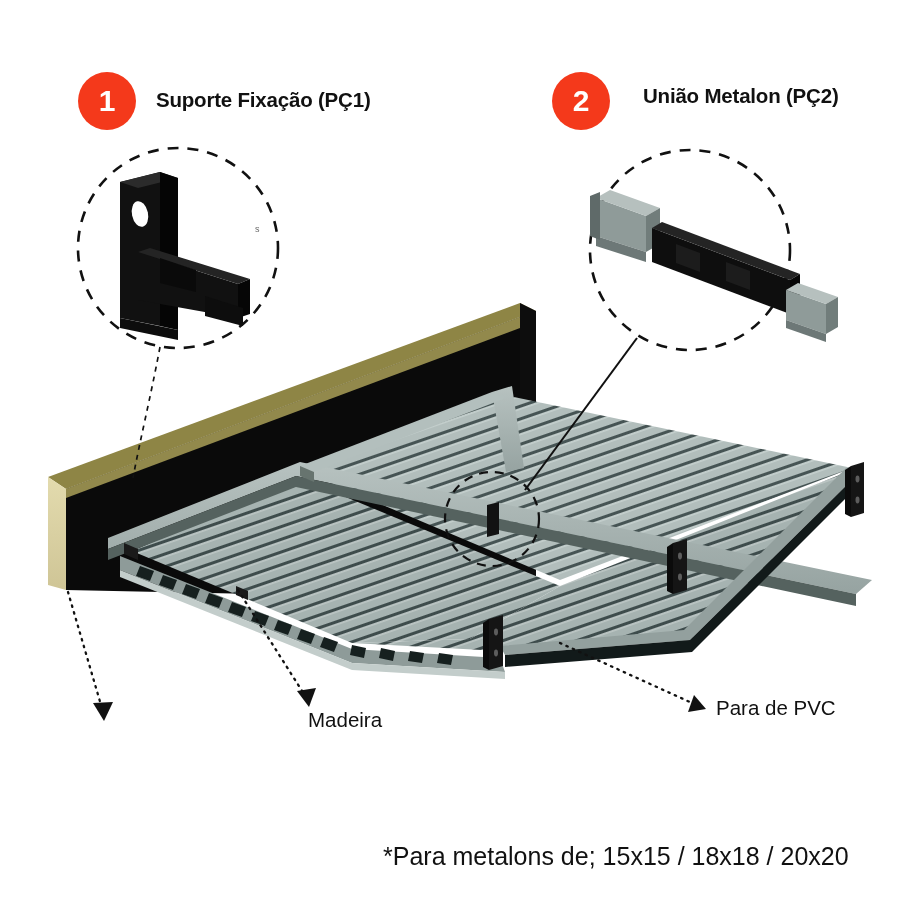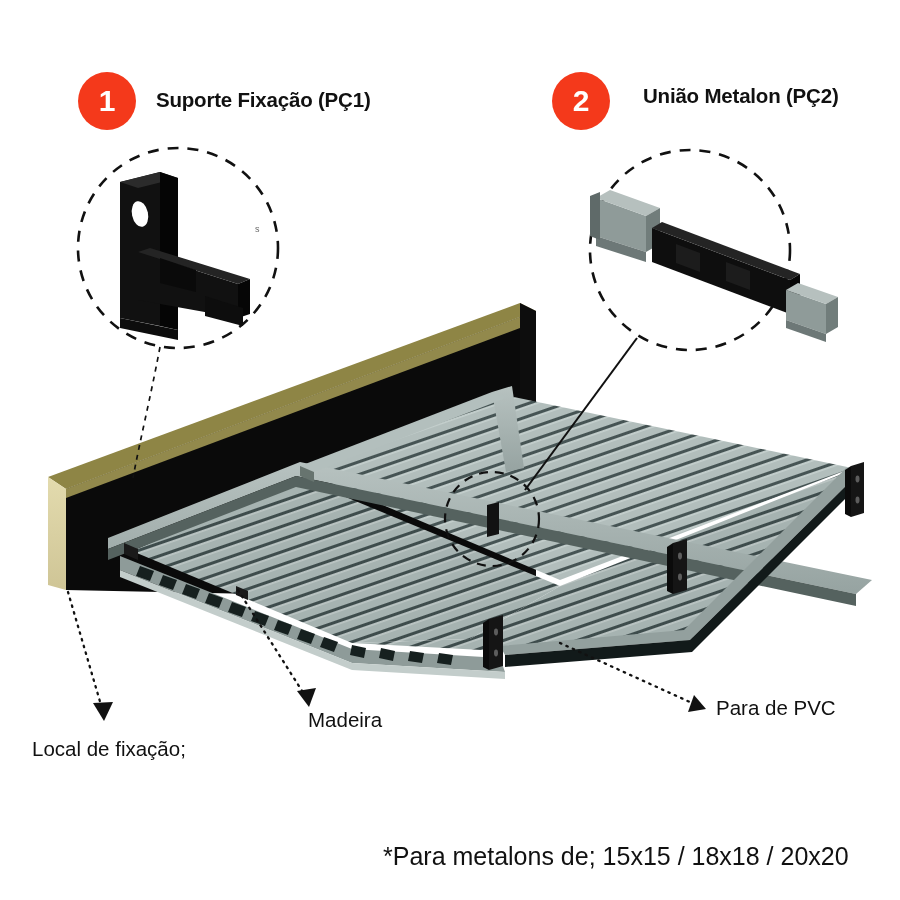--- a/index.html
+++ b/index.html
@@ -215,21 +215,20 @@
     <span>1</span>
   </div>
   <div class="callout-title" id="title1">Suporte Fixação (PÇ1)</div>
 
   <div class="callout-badge" id="badge2">
     <span>2</span>
   </div>
   <div class="callout-title" id="title2">União Metalon (PÇ2)</div>
 
   <div class="leaf-label" id="lbl-local">
-    <div>Local de fixação;</div>
   </div>
 
   <div class="leaf-label" id="lbl-metalon">Madeira</div>
 
   <div class="leaf-label" id="lbl-forro">Para de PVC</div>
 
   <div class="leaf-label" id="lbl-foot">*Para metalons de; 15x15 / 18x18 / 20x20</div>
 
 </div>
 

